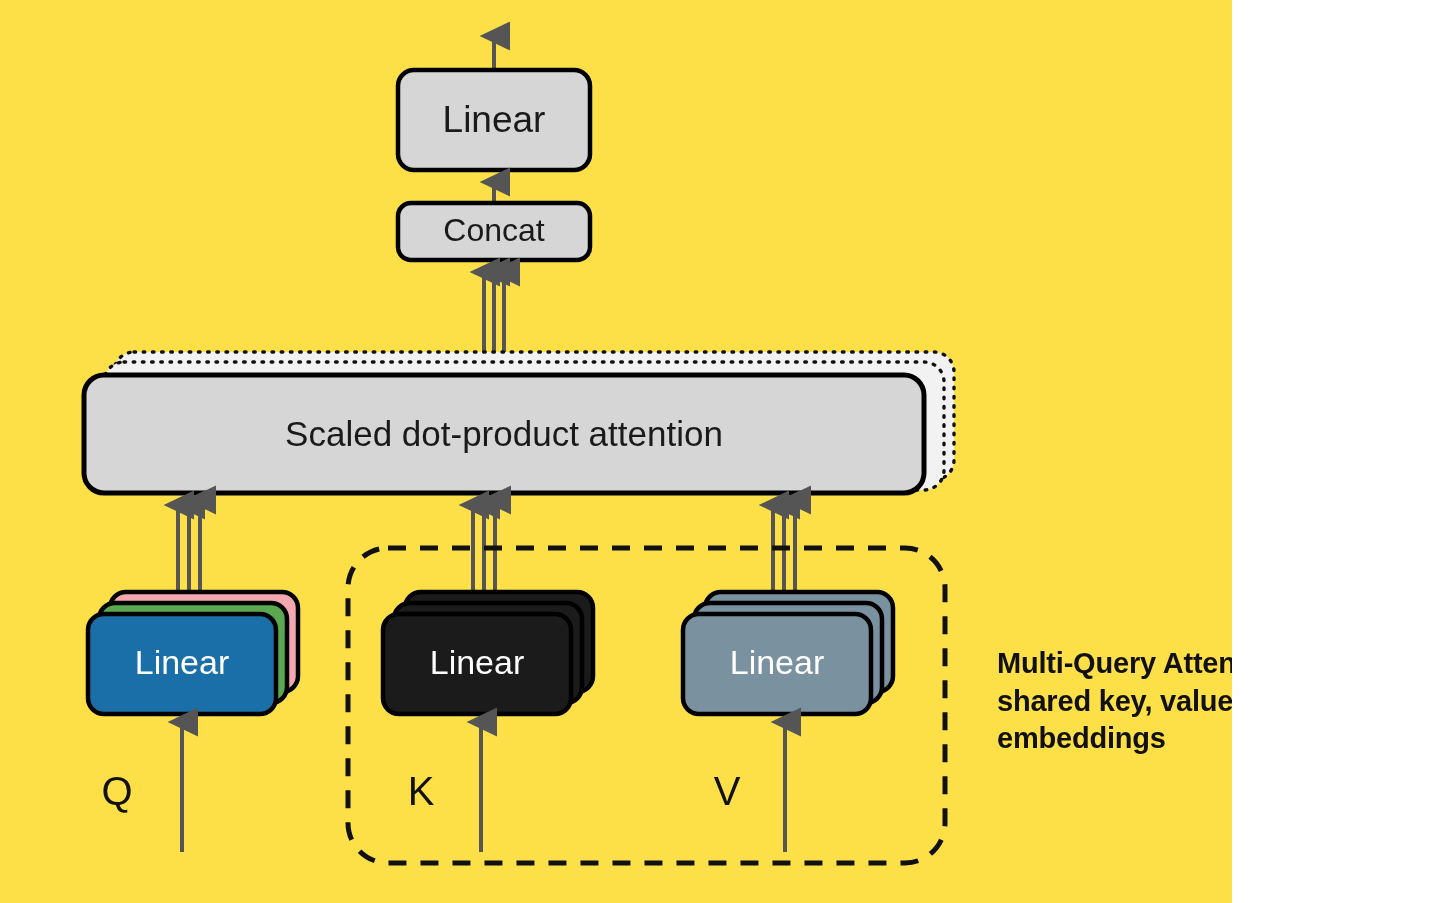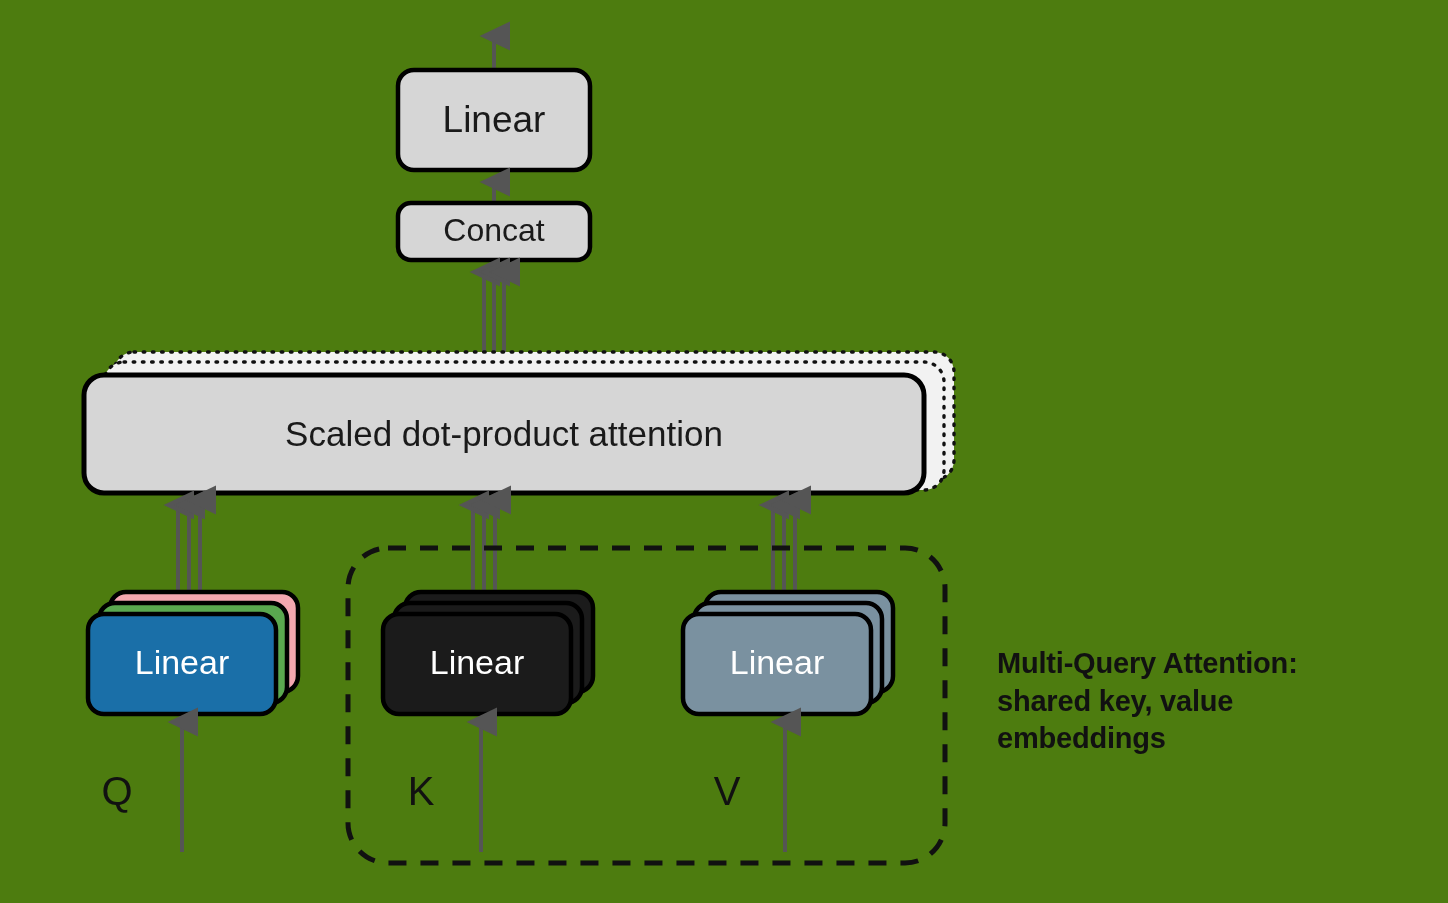--- a/index.html
+++ b/index.html
@@ -5,23 +5,23 @@
   html, body {
     margin: 0;
     padding: 0;
     background: #ffffff;
   }
   body {
     font-family: "Liberation Sans", sans-serif;
   }
   #canvas {
     position: relative;
-    width: 1448px;
+    width: 1232px;
     height: 903px;
-    background: #4d7c0f;
+    background: #fde047;
     overflow: hidden;
   }
   #diagram-svg {
     position: absolute;
     left: 0;
     top: 0;
   }
   .box-label {
     font-family: "Liberation Sans", sans-serif;
     text-anchor: middle;

